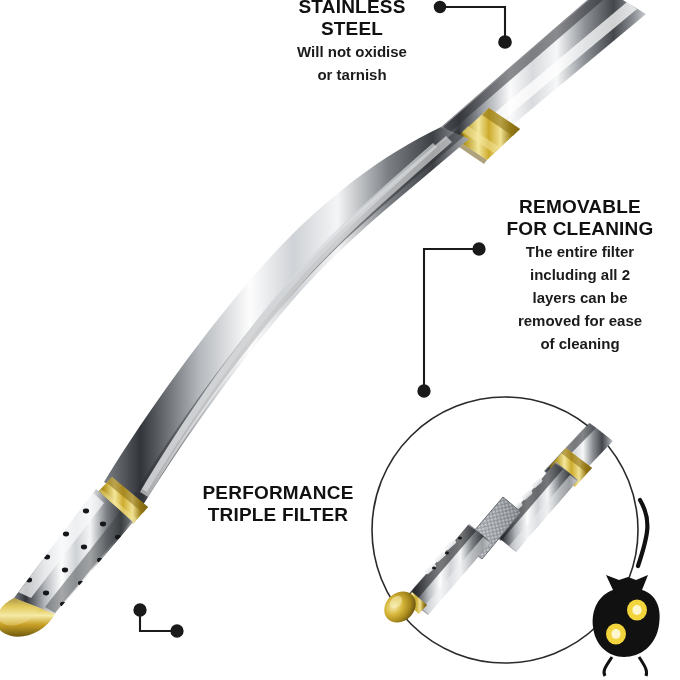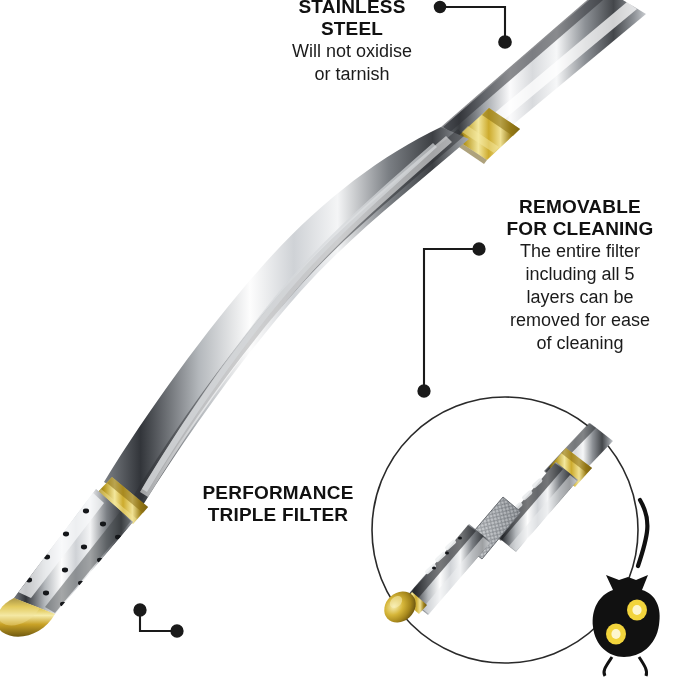--- a/index.html
+++ b/index.html
@@ -17,22 +17,22 @@
   .callout-block{position:absolute;text-align:center;}
   .callout-head{
     font-weight:bold;
     font-size:19px;
     line-height:22px;
     letter-spacing:.2px;
     color:#111;
     white-space:pre-line;
   }
   .callout-body{
-    font-weight:normal;
-    font-size:18px;
+    font-weight:bold;
+    font-size:15px;
     line-height:23px;
     color:#1b1b1b;
     white-space:pre-line;
   }
 
   #blk-stainless{left:252px;top:-4px;width:200px;}
   #blk-removable{left:482px;top:196px;width:196px;}
   #blk-performance{left:185px;top:482px;width:186px;}
 </style>
 </head>
@@ -281,21 +281,21 @@
     <div class="callout-head">STAINLESS
 STEEL</div>
     <div class="callout-body">Will not oxidise
 or tarnish</div>
   </div>
 
   <div class="callout-block" id="blk-removable">
     <div class="callout-head">REMOVABLE
 FOR CLEANING</div>
     <div class="callout-body">The entire filter
-including all 5
+including all 2
 layers can be
 removed for ease
 of cleaning</div>
   </div>
 
   <div class="callout-block" id="blk-performance">
     <div class="callout-head">PERFORMANCE
 TRIPLE FILTER</div>
   </div>
 

